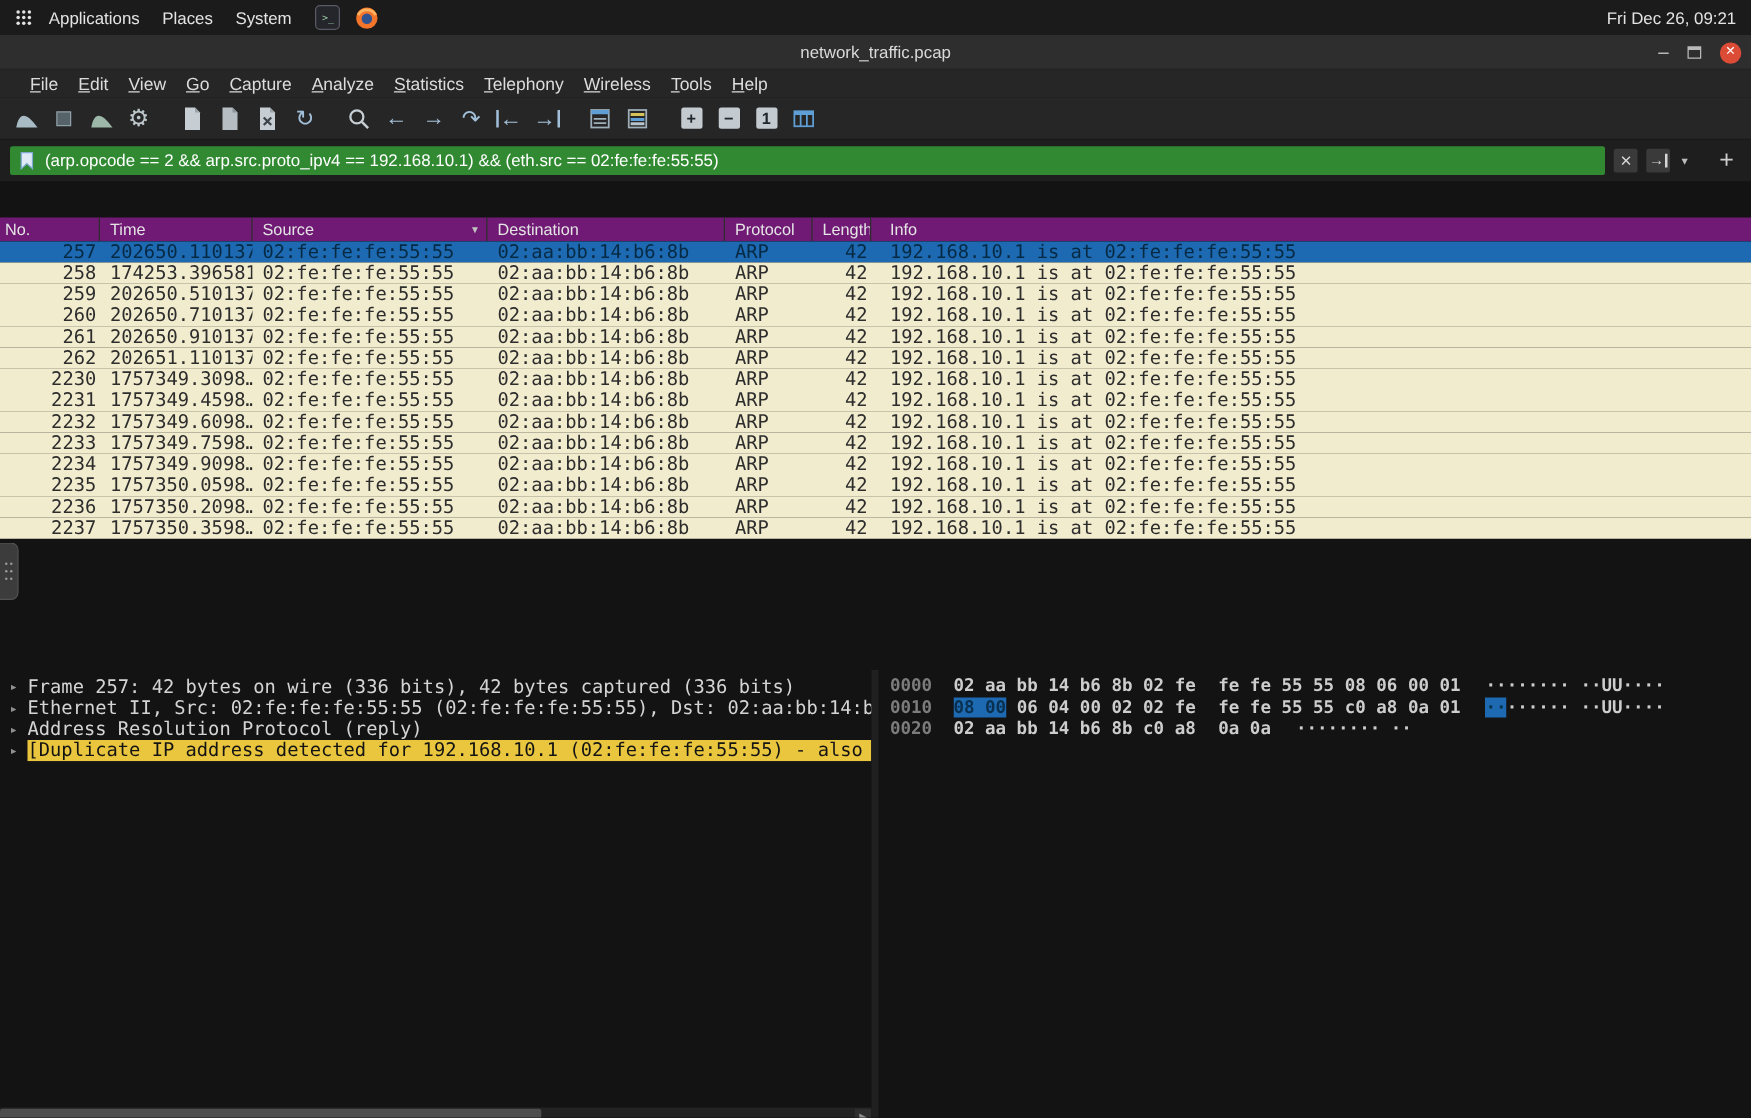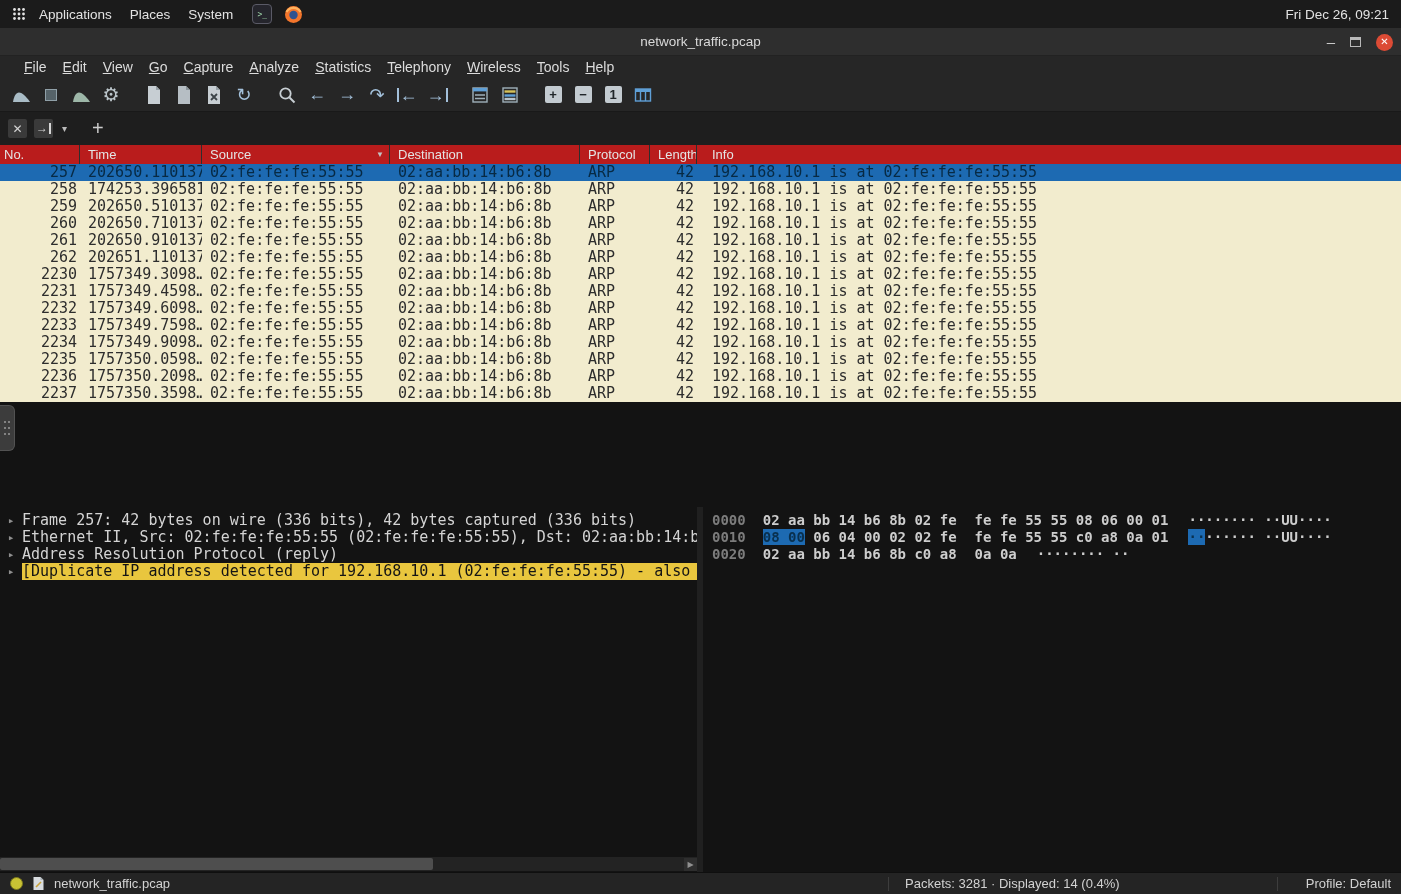--- a/index.html
+++ b/index.html
@@ -42,21 +42,21 @@
   .zbox { width:17px; height:17px; background:#c3cbd1; color:#20262a; border-radius:2px; display:flex; align-items:center; justify-content:center; font-size:13px; font-weight:bold; }
 
   
   .filterbar { height:33px; background:#1e1e1e; display:flex; align-items:center; padding:0 8px; gap:7px; }
   .filter-input { flex:1; height:23px; background:var(--filter-valid-bg,#318a32); border-radius:2px; display:flex; align-items:center; gap:9px; padding:0 8px; color:#fff; font-size:13.5px; white-space:nowrap; overflow:hidden; }
   .fbtn { width:19px; height:19px; flex:none; background:#3a3a3a; border-radius:2px; color:#d6d6d6; display:flex; align-items:center; justify-content:center; font-size:12px; }
   .caret { color:#bbb; font-size:10px; padding:0 2px; }
   .add-btn { color:#ccc; font-size:20px; margin-left:10px; padding:0 6px; }
 
   
-  .cols-header { height:19px; background:#b91c1c; display:flex; align-items:stretch; font-size:13px; color:#e4e4e4; }
+  .cols-header { height:19px; background:#701a75; display:flex; align-items:stretch; font-size:13px; color:#e4e4e4;margin-top:29px; }
   .hcell { display:flex; align-items:center; border-right:1px solid #2e2e2e; padding-left:8px; overflow:hidden; }
   .hcell.no { width:80px; padding-left:4px; }
   .hcell.time { width:122px; }
   .hcell.src { width:188px; justify-content:space-between; padding-right:5px; }
   .hcell.dst { width:190px; }
   .hcell.proto { width:70px; }
   .hcell.len { width:47px; }
   .hcell.info { flex:1; padding-left:15px; border-right:none; }
   .sort-caret { font-size:8px; color:#c2c2c2; }
 
@@ -255,20 +255,28 @@
   <span class="tbtn">
       <svg width="20" height="20" viewBox="0 0 20 20">
         <rect x="2.5" y="4" width="15" height="12" fill="none" stroke="#5f9fd6" stroke-width="1.4"></rect>
         <path d="M7.5 4 v12 M12.5 4 v12" stroke="#5f9fd6" stroke-width="1.4"></path>
         <rect x="2.5" y="4" width="15" height="3" fill="#5f9fd6"></rect>
       </svg>
     </span>
 </div>
 
 <div class="filterbar">
+  <div class="filter-input">
+    <span style="display:flex;align-items:center;">
+      <svg width="11" height="15" viewBox="0 0 11 15">
+          <path d="M1 1 h9 v13 l-4.5 -4.2 L1 14 Z" fill="#dfeaf6" stroke="#7fa9d2" stroke-width="1"></path>
+        </svg>
+    </span>
+    <span>(arp.opcode == 2 &amp;&amp; arp.src.proto_ipv4 == 192.168.10.1) &amp;&amp; (eth.src == 02:fe:fe:fe:55:55)</span>
+  </div>
   <span class="fbtn">✕</span>
   <span class="fbtn">
       <span class="bar-r" style="border-color:#d6d6d6;line-height:11px;">→</span>
     </span>
   <span class="caret">▾</span>
   <span class="add-btn">+</span>
 </div>
 
 <div class="cols-header">
   <span class="hcell no">No.</span>

